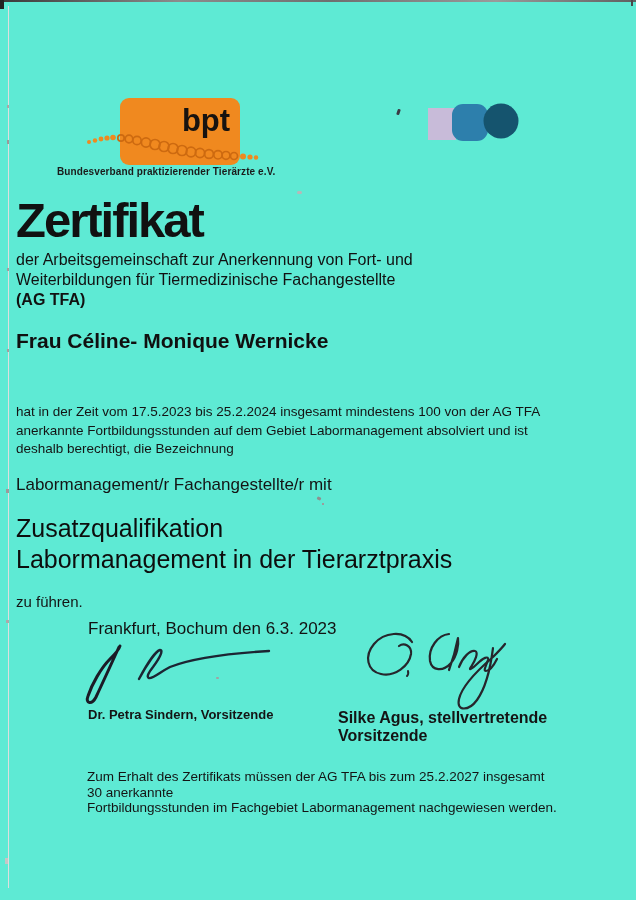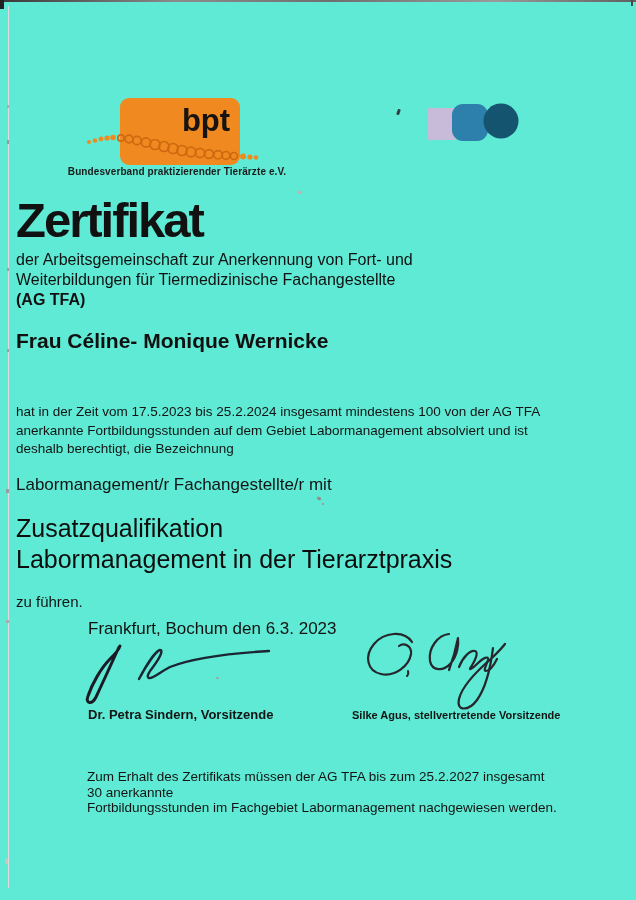--- a/index.html
+++ b/index.html
@@ -3,36 +3,36 @@
 <meta charset="utf-8">
 <style>
   html,body{margin:0;padding:0;background:#ffffff;}
   #page{
     position:relative;width:636px;height:900px;background:#5eead4;
     font-family:"Liberation Sans",sans-serif;color:#151515;overflow:hidden;
   }
   .abs{position:absolute;}
   .ctr{left:16px;width:622px;text-align:left;}
   
-  #bpt-logo-caption{top:166px;left:57px;width:240px;text-align:center;
+  #bpt-logo-caption{top:166px;left:57px;width:240px;text-align:left;
     font-size:10px;font-weight:700;color:#1b1b1b;letter-spacing:0.1px;}
   #vmf-caption{top:145px;left:390px;width:165px;text-align:center;
     font-size:13px;font-weight:500;line-height:15.5px;}
   
   #title{top:192px;font-size:49px;font-weight:700;letter-spacing:-2px;color:#111;}
   #subtitle{top:250px;font-size:16px;line-height:20px;color:#111;}
   #subtitle .agtfa{font-weight:700;}
   #recipient{top:329px;font-size:21px;font-weight:700;color:#101010;}
   #body-par{top:403px;font-size:13.5px;line-height:18.5px;color:#141414;}
   #qual-intro{top:475px;font-size:17px;color:#141414;}
   #qual-main{top:513px;font-size:25px;font-weight:400;line-height:31px;color:#0d0d0d;}
   #qual-outro{top:581px;font-size:15px;color:#141414;margin-top:12px;}
   #place-date{top:619px;left:88px;font-size:17px;color:#121212;}
   #signer-left{top:707px;left:88px;font-size:13px;font-weight:600;color:#141414;}
-  #signer-right{top:709px;left:352px;font-size:11px;font-weight:600;color:#141414;}
+  #signer-right{top:709px;left:338px;font-size:16px;font-weight:600;color:#141414;}
   #footer-note{top:769px;left:87px;width:470px;font-size:13.5px;line-height:15.5px;color:#141414;}
   
   .artifact{position:absolute;pointer-events:none;}
   #sig-svg,#logo-svg{position:absolute;left:0;top:0;pointer-events:none;}
 </style>
 </head>
 <body>
 
 <div id="page">
 

